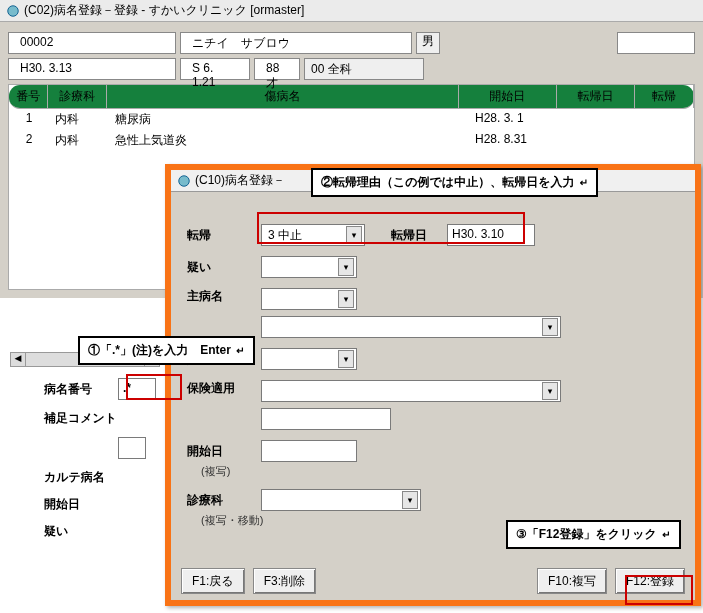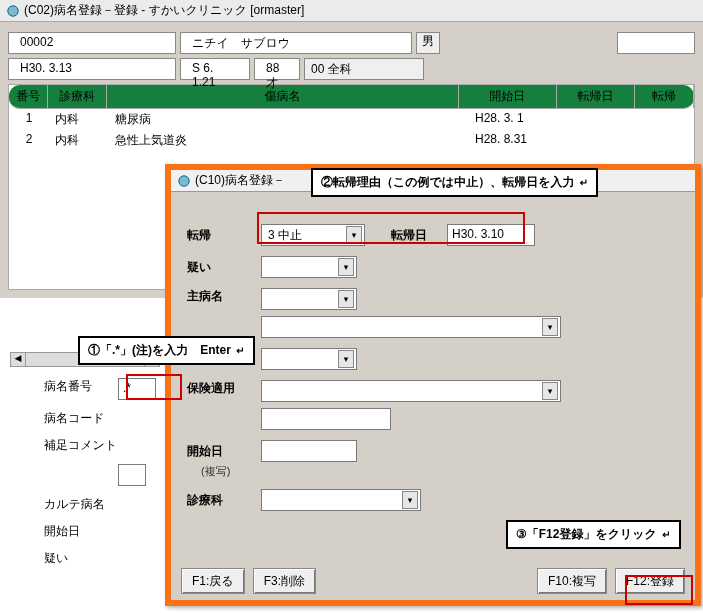--- a/index.html
+++ b/index.html
@@ -31,21 +31,21 @@
   .form-label { width: 80px; text-align: left; padding-left: 6px; font-weight: bold; }
   .form-sublabel { width: 80px; text-align: left; padding-left: 20px; font-size: 11px; color: #333; }
   .inp { background: #fff; border: 1px solid #7a7a7a; height: 22px; padding: 2px 4px; }
   .sel { background: #fff; border: 1px solid #7a7a7a; height: 22px; padding: 2px 2px 2px 6px; display: flex; align-items: center; justify-content: space-between; }
   .sel-btn { width: 16px; height: 18px; border: 1px solid #888; background: #e6e6e6; display: flex; align-items: center; justify-content: center; font-size: 9px; }
   .callout { background: #fff; border: 2px solid #000; padding: 4px 8px; font-weight: bold; position: absolute; z-index: 50; }
   .highlight-box { border: 2px solid #c00; position: absolute; z-index: 30; }
   .btn-bar { position: absolute; bottom: 6px; left: 10px; right: 10px; display: flex; gap: 8px; }
   .fbtn { border: 1px solid #888; background: #efefef; height: 26px; padding: 0 10px; display: flex; align-items: center; justify-content: center; box-shadow: 1px 1px 0 #fff inset, -1px -1px 0 #777 inset; }
   .left-form { position: absolute; left: 44px; top: 378px; }
-  .left-form .lrow { display: flex; align-items: flex-start; margin-bottom: 10px; }
+  .left-form .lrow { display: flex; align-items: center; margin-bottom: 10px; font-weight: bold; }
   .left-form .llab { width: 74px; }
   .arrow-sym::after { content:"↵"; font-size:10px; margin-left:2px; }
 </style>
 </head>
 <body>
 
 <div class="main-window">
   <div class="titlebar">
     <span class="titlebar-icon">
       <svg viewBox="0 0 16 16">
@@ -98,23 +98,20 @@
 <div style="position:absolute; left:10px; top:352px; width:150px; height:15px; background:#ddd; border:1px solid #999; display:flex; justify-content:space-between;">
   <div style="width:15px;border-right:1px solid #999;text-align:center;font-size:9px;">◀</div>
   <div style="width:15px;border-left:1px solid #999;text-align:center;font-size:9px;">▶</div>
 </div>
 
 <div class="left-form">
   <div class="lrow">
     <div class="llab">病名番号</div>
     <div class="inp" style="width:38px">.*</div>
   </div>
-  <div class="lrow">
-      <div class="llab">病名コード</div>
-    </div>
   <div class="lrow">
       <div class="llab">補足コメント</div>
     </div>
   <div class="lrow">
       <div class="inp" style="width:28px;margin-left:74px"></div>
     </div>
   <div class="lrow">
       <div class="llab">カルテ病名</div>
     </div>
   <div class="lrow">
@@ -196,20 +193,23 @@
     <div class="form-row">
         <div class="form-sublabel">(複写)</div>
       </div>
     <div class="form-row" style="margin-bottom:2px">
       <div class="form-label">診療科</div>
       <div class="sel" style="width:160px">
           <span></span>
           <span class="sel-btn">▾</span>
         </div>
     </div>
+    <div class="form-row">
+        <div class="form-sublabel" style="width:110px">(複写・移動)</div>
+      </div>
   </div>
   <div class="btn-bar">
     <div class="fbtn">F1:戻る</div>
     <div class="fbtn">F3:削除</div>
     <div style="flex:1"></div>
     <div class="fbtn">F10:複写</div>
     <div class="fbtn">F12:登録</div>
   </div>
 </div>
 

